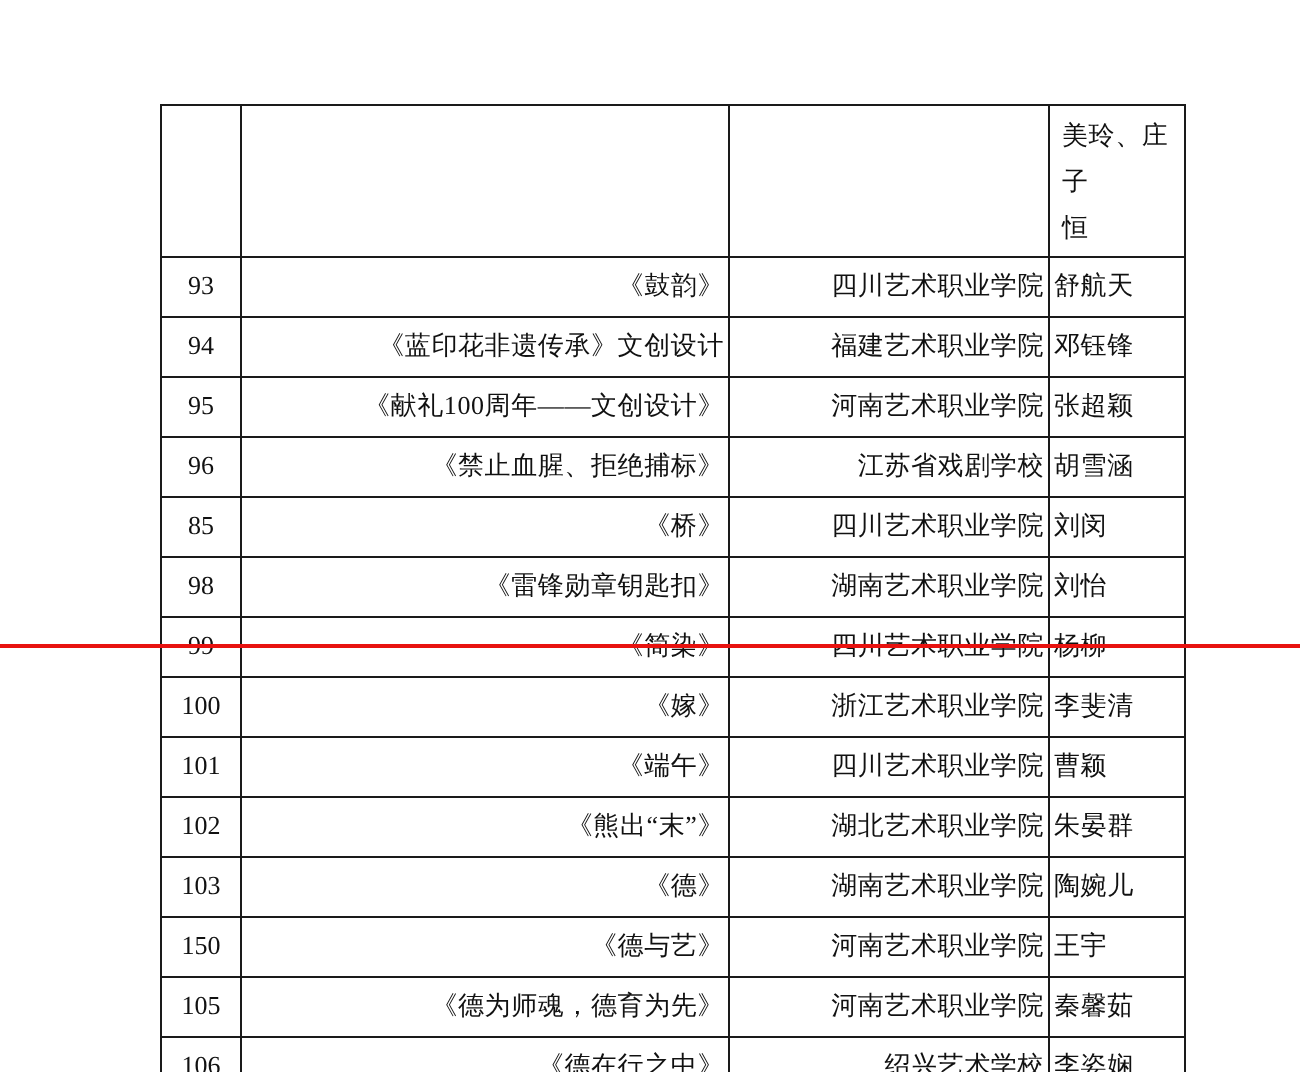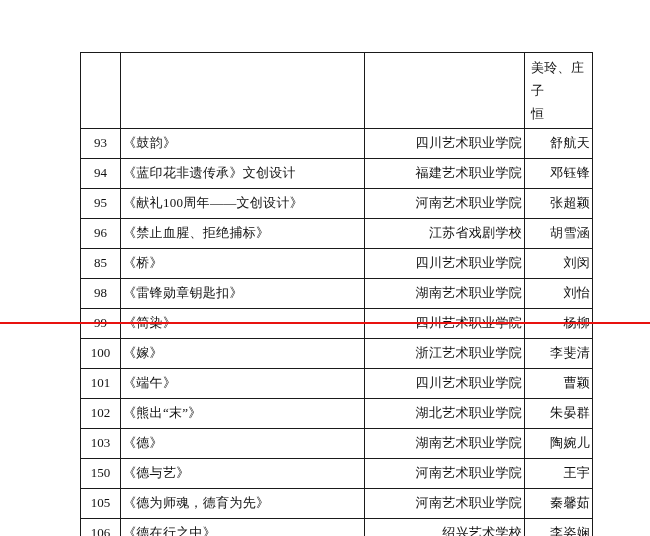--- a/index.html
+++ b/index.html
@@ -43,29 +43,29 @@
   col.c-name { width: 244px; }
   col.c-org  { width: 160px; }
   col.c-per  { width: 68px; }
 
   td.num {
     text-align: center;
     font-family: "Liberation Serif", serif;
     font-size: 13px;
   }
   td.name {
-    text-align: left;
+    text-align: right;
     letter-spacing: 0.3px;
   }
   td.org {
     text-align: right;
     letter-spacing: 0.3px;
   }
   td.person {
-    text-align: right;
+    text-align: left;
     letter-spacing: 0.3px;
   }
   tr.header-row td {
     height: 56px;
     vertical-align: top;
     padding-top: 4px;
   }
   tr.header-row td.person {
     text-align: left;
     padding-left: 6px;

